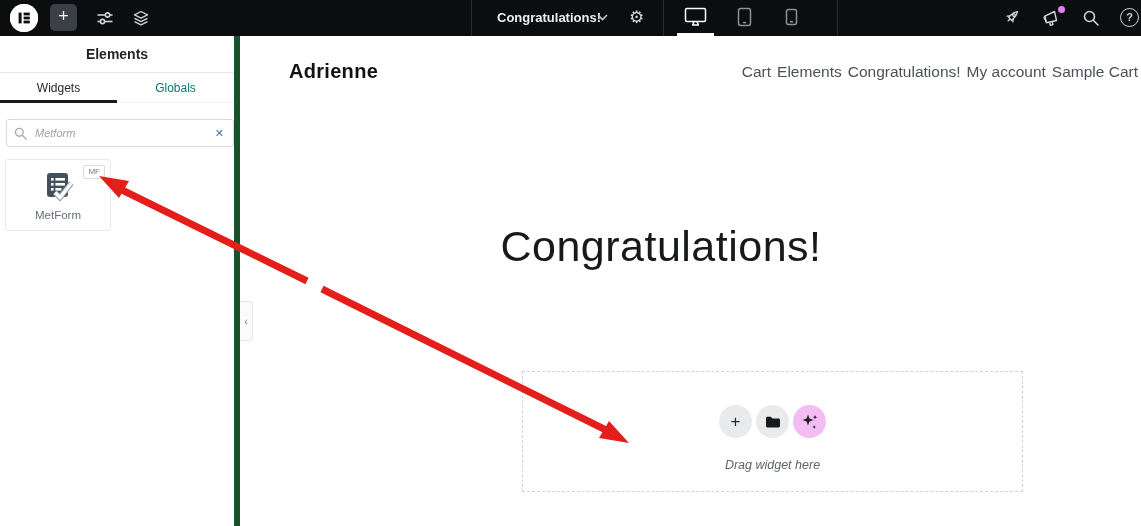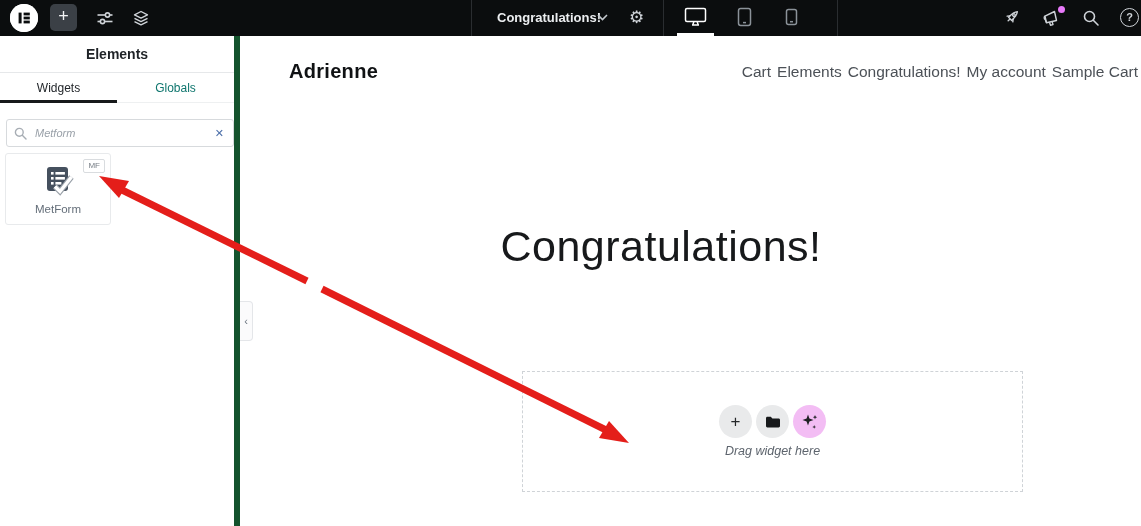--- a/index.html
+++ b/index.html
@@ -38,21 +38,21 @@
         color:#0f766e;position:relative;cursor:pointer;}
   .panel-tab.active{color:#23272b;}
   .panel-tab.active::after{content:"";position:absolute;left:0;right:0;bottom:-1px;height:3px;background:#17191b;}
   .search-wrap{position:absolute;left:6px;top:83px;width:228px;height:28px;border:1px solid #d7dadd;
         border-radius:3px;background:#fff;}
   .search-input{position:absolute;left:26px;top:1px;width:170px;height:24px;border:none;outline:none;
         font-style:italic;font-size:11px;color:#9aa1a9;font-family:"Liberation Sans",sans-serif;background:transparent;}
   .search-glass{position:absolute;left:7px;top:7px;}
   .search-clear{position:absolute;right:9px;top:0;height:26px;line-height:26px;color:#4b6ea9;
         font-size:11px;font-weight:700;cursor:pointer;}
-  .widget-card{position:absolute;left:5px;top:117px;width:106px;height:72px;border:1px solid #e8eaec;
+  .widget-card{position:absolute;left:5px;top:123px;width:106px;height:72px;border:1px solid #e8eaec;
         border-radius:3px;background:#fff;cursor:pointer;}
   .widget-badge{position:absolute;top:5px;right:5px;padding:1px 4px;border:1px solid #d9dcdf;
         border-radius:2px;font-size:8px;color:#767d85;line-height:10px;}
   .widget-icon{position:absolute;left:37px;top:11px;}
   .widget-label{position:absolute;left:0;right:0;bottom:9px;text-align:center;font-size:11.5px;color:#646e79;}
   .collapse-handle{position:absolute;left:240px;top:301px;width:13px;height:40px;background:#fbfbfc;
         border:1px solid #e4e6e9;border-left:none;border-radius:0 4px 4px 0;color:#6d7781;
         font-size:11px;display:flex;align-items:center;justify-content:center;cursor:pointer;}
 
   
@@ -61,21 +61,21 @@
   .site-nav{position:absolute;right:3px;top:63px;display:flex;gap:6px;font-size:15.5px;color:#4c5157;}
   .site-nav span{cursor:pointer;white-space:nowrap;}
   .page-heading{position:absolute;left:241px;top:222px;width:840px;text-align:center;
         font-size:43px;font-weight:400;color:#17191b;letter-spacing:.5px;}
   .dropzone{position:absolute;left:522px;top:371px;width:501px;height:121px;border:1px dashed #cfd3d7;}
   .dz-buttons{display:flex;justify-content:center;gap:4px;margin-top:33px;}
   .dz-circle{width:33px;height:33px;border-radius:50%;background:#e9eaeb;display:flex;
         align-items:center;justify-content:center;cursor:pointer;}
   .dz-circle.ai{background:#f3bdf4;}
   .dz-plus{font-size:17px;color:#26282a;line-height:1;margin-top:-1px;}
-  .dz-hint{margin-top:6px;text-align:center;font-style:italic;font-size:12.5px;color:#5d646d;}
+  .dz-hint{margin-top:20px;text-align:center;font-style:italic;font-size:12.5px;color:#5d646d;}
 
   
   .arrow-overlay{position:absolute;left:0;top:0;width:1141px;height:526px;pointer-events:none;z-index:60;}
 </style>
 </head>
 <body>
 
 <div class="stage">
 
   <div class="topbar">

